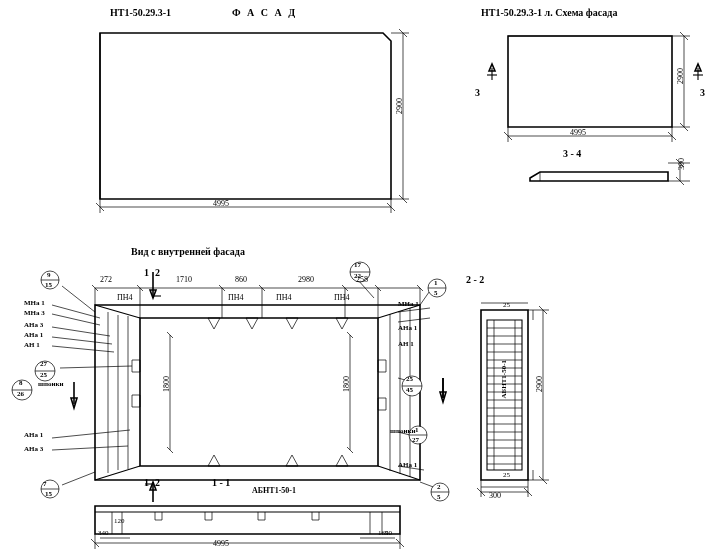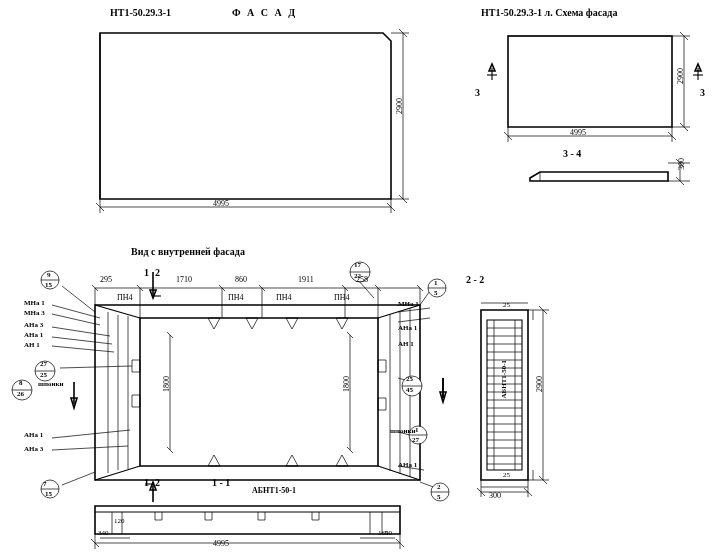--- a/index.html
+++ b/index.html
@@ -226,24 +226,24 @@
 <div class="t sm" style="left:570px;top:129px;">4995</div>
 <div class="t sm vert" style="left:677px;top:68px;">2900</div>
 <div class="t b" style="left:475px;top:88px;">3</div>
 <div class="t b" style="left:700px;top:88px;">3</div>
 
 <div class="t b" style="left:563px;top:149px;">3 - 4</div>
 <div class="t sm vert" style="left:678px;top:158px;">300</div>
 
 <div class="t b" style="left:131px;top:247px;">Вид с внутренней фасада</div>
 
-<div class="t sm" style="left:100px;top:276px;">295</div>
+<div class="t sm" style="left:100px;top:276px;">272</div>
 <div class="t sm" style="left:176px;top:276px;">1710</div>
 <div class="t sm" style="left:235px;top:276px;">860</div>
-<div class="t sm" style="left:298px;top:276px;">1911</div>
+<div class="t sm" style="left:298px;top:276px;">2980</div>
 <div class="t sm" style="left:356px;top:276px;">258</div>
 
 <div class="t sm" style="left:117px;top:294px;">ПН4</div>
 <div class="t sm" style="left:228px;top:294px;">ПН4</div>
 <div class="t sm" style="left:276px;top:294px;">ПН4</div>
 <div class="t sm" style="left:334px;top:294px;">ПН4</div>
 
 <div class="t sm vert" style="left:163px;top:376px;">1800</div>
 <div class="t sm vert" style="left:343px;top:376px;">1800</div>
 

